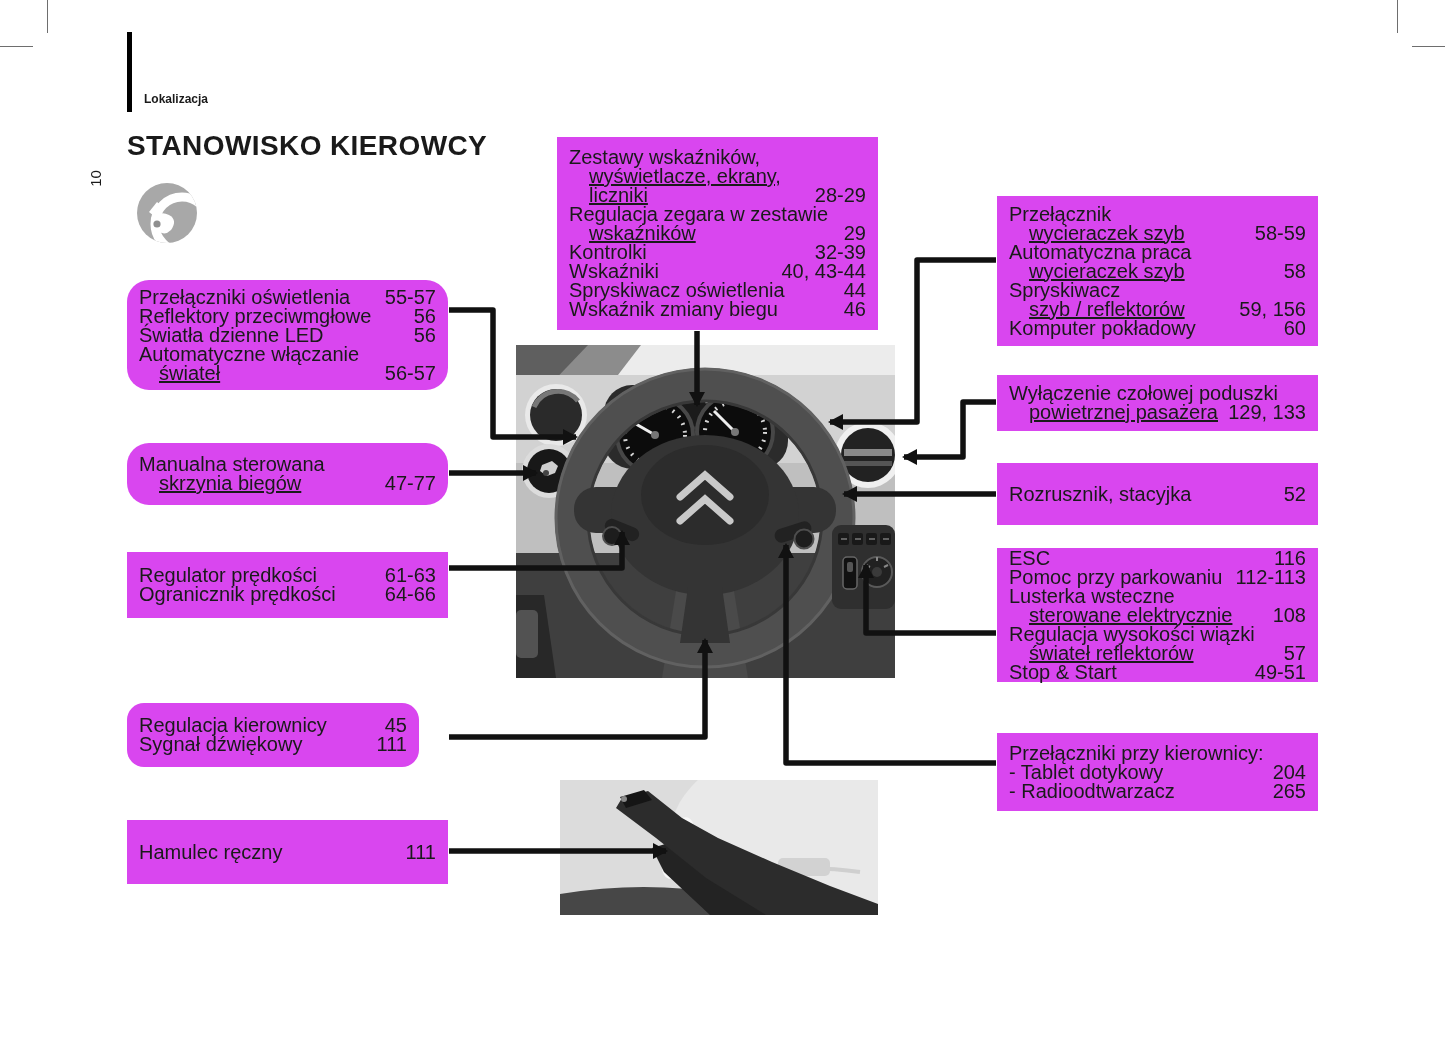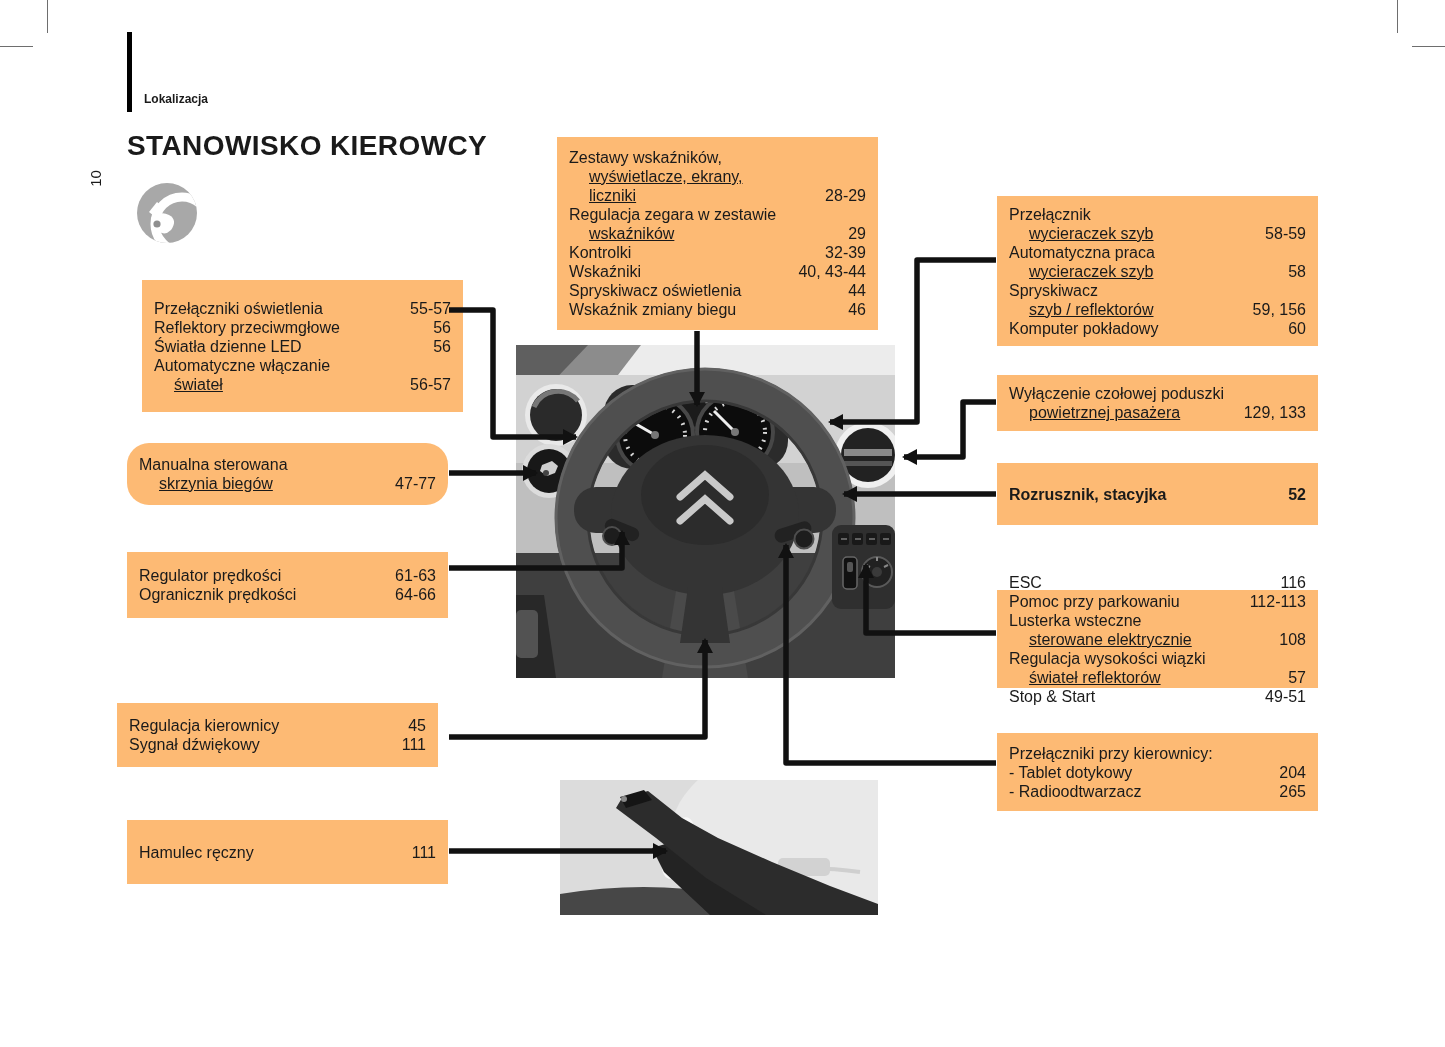--- a/index.html
+++ b/index.html
@@ -16,39 +16,39 @@
 
   
   .section-bar{position:absolute;left:127px;top:32px;width:5px;height:80px;background:#000;}
   .section-label{position:absolute;left:144px;top:92px;font-size:12px;font-weight:bold;}
   .page-title{position:absolute;left:127px;top:130px;font-size:28px;font-weight:bold;letter-spacing:.4px;}
   .page-num{position:absolute;left:78px;top:170px;width:34px;text-align:center;font-size:15px;transform:rotate(-90deg);}
   .driver-icon{position:absolute;left:136px;top:182px;width:62px;height:62px;}
 
   
   .callout{
-    position:absolute;background:#fdba74;box-sizing:border-box;
-    padding:8px 12px;font-size:16px;line-height:19px;
+    position:absolute;background:#d946ef;box-sizing:border-box;
+    padding:8px 12px;font-size:20px;line-height:19px;
     display:flex;flex-direction:column;justify-content:center;
   }
   .row{display:flex;justify-content:space-between;white-space:nowrap;}
   .row .lbl{flex:0 1 auto;}
   .row .pg{margin-left:10px;}
   .ind .lbl{padding-left:20px;text-decoration:underline;}
 
   .box-cluster{left:557px;top:137px;width:321px;height:193px;}
   .box-wipers{left:997px;top:196px;width:321px;height:150px;}
-  .box-lighting{left:142px;top:280px;width:321px;height:132px;}
+  .box-lighting{left:127px;top:280px;width:321px;height:110px;border-radius:22px;}
   .box-gearbox{left:127px;top:443px;width:321px;height:62px;border-radius:22px;}
   .box-cruise{left:127px;top:552px;width:321px;height:66px;}
-  .box-steering-adjust{left:117px;top:703px;width:321px;height:64px;}
+  .box-steering-adjust{left:127px;top:703px;width:292px;height:64px;border-radius:17px;}
   .box-handbrake{left:127px;top:820px;width:321px;height:64px;}
   .box-airbag{left:997px;top:375px;width:321px;height:56px;}
-  .box-ignition{left:997px;top:463px;width:321px;height:62px;font-weight:bold;}
-  .box-esc{left:997px;top:590px;width:321px;height:98px;}
+  .box-ignition{left:997px;top:463px;width:321px;height:62px;}
+  .box-esc{left:997px;top:548px;width:321px;height:134px;}
   .box-wheel-switches{left:997px;top:733px;width:321px;height:78px;}
 
   .photo{position:absolute;}
   .photo-dashboard{left:516px;top:345px;width:379px;height:333px;}
   .photo-handbrake{left:560px;top:780px;width:318px;height:135px;}
   .connectors{position:absolute;left:0;top:0;width:1445px;height:1047px;pointer-events:none;}
 </style>
 </head>
 <body>
 

